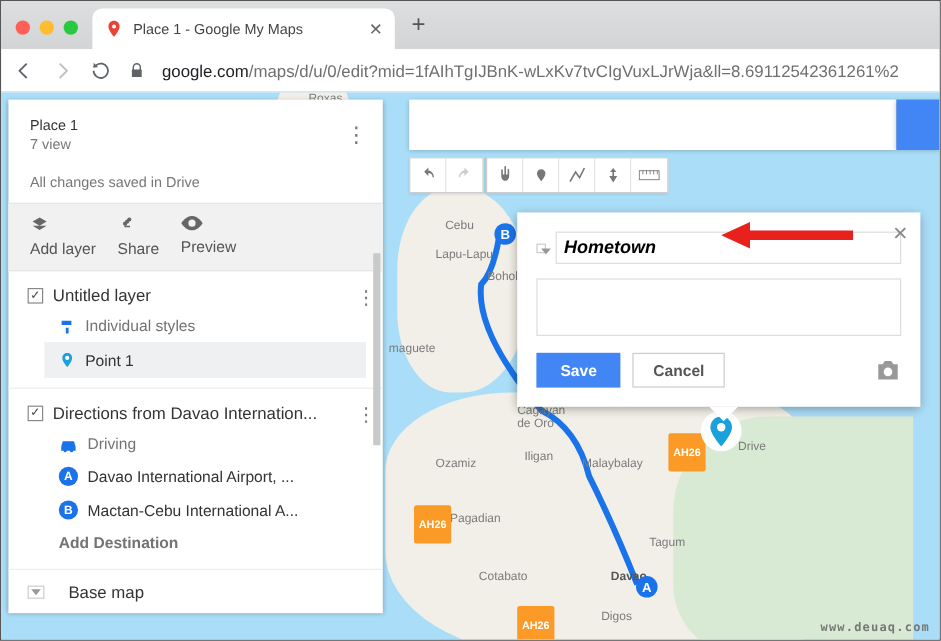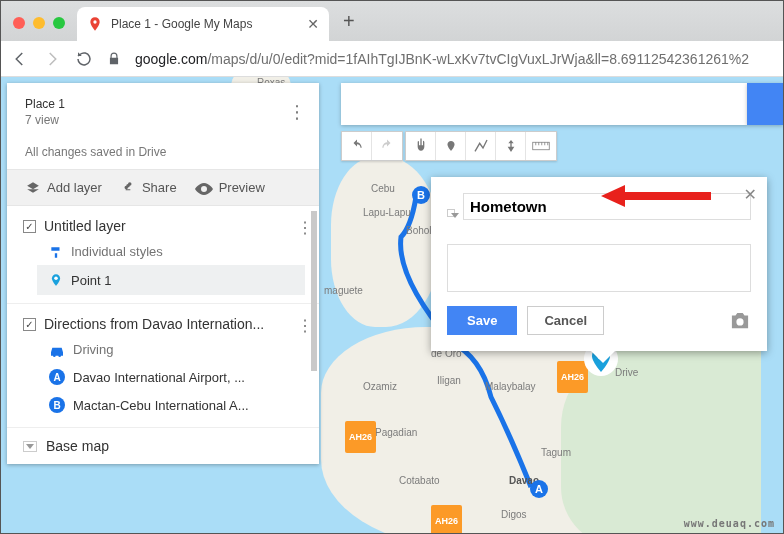--- a/index.html
+++ b/index.html
@@ -30,31 +30,31 @@
   .road-badge { position:absolute; background:#fc9a27; color:#fff; font-size:9px; font-weight:bold; padding:11px 4px; border-radius:2px; }
   
   
   .panel { position:absolute; top:6px; left:6px; width:312px; background:#fff; box-shadow:0 1px 4px rgba(0,0,0,.3); }
   .panel-head { padding:14px 18px 10px; position:relative; }
   .panel-title { font-size:12px; color:#333; }
   .panel-sub { font-size:12px; color:#777; margin-top:2px; }
   .panel-save { font-size:12px; color:#777; margin-top:18px; }
   .panel-menu { position:absolute; top:18px; right:14px; color:#777; font-size:18px; letter-spacing:-1px; }
   .panel-actions { background:#f1f1f1; border-top:1px solid #e6e6e6; border-bottom:1px solid #e6e6e6; padding:10px 18px; display:flex; gap:18px; font-size:13px; color:#555; }
-  .pa { display:flex; align-items:flex-end; gap:6px; }
+  .pa { display:flex; align-items:flex-start; gap:6px;flex-direction:column; }
   
   .layer-block { padding:8px 14px 8px 14px; border-bottom:1px solid #eee; position:relative; }
   .layer-row { display:flex; align-items:center; gap:8px; font-size:14px; color:#333; padding:4px 2px; }
   .layer-more { position:absolute; right:6px; top:12px; color:#777; }
   .sub-row { display:flex; align-items:center; gap:8px; font-size:13px; padding:6px 0 6px 28px; color:#333; }
   .link-blue { color:#737373;align-items:flex-end; }
   .selected { background:#eef0f1; }
   .letter-pin { width:16px; height:16px; border-radius:50%; background:#1a73e8; color:#fff; font-size:10px; display:flex; align-items:center; justify-content:center; font-weight:bold; }
   
-  .basemap { padding:10px 16px; font-size:14px; color:#333; display:flex; align-items:center; gap:9px; }
+  .basemap { padding:10px 16px; font-size:14px; color:#333; display:flex; align-items:center; gap:20px; }
   
   
   .search-wrap { position:absolute; top:6px; left:340px; right:0; height:42px; display:flex; }
   .search-box { flex:1; background:#fff; box-shadow:0 1px 4px rgba(0,0,0,.25); }
   .search-btn { width:36px; background:#4285f4; box-shadow:0 1px 4px rgba(0,0,0,.25); }
   
   
   .toolbar { position:absolute; top:54px; left:340px; display:flex; gap:2px; }
   .tool-group { display:flex; background:#fff; border:1px solid #ccc; box-shadow:0 1px 2px rgba(0,0,0,.15); }
   .tool { width:30px; height:28px; display:flex; align-items:center; justify-content:center; color:#666; border-right:1px solid #e4e4e4; }
@@ -210,21 +210,21 @@
         </div>
     </div>
   </div>
 
   <div class="bubble">
     <span class="bubble-close">✕</span>
     <div style="display:flex;gap:8px;align-items:center;margin-bottom:2px">
       <div class="dropdown-tri" style="border:1px solid #ccc;padding:3px;border-top:1px solid #ccc">
           <div class="dropdown-tri"></div>
         </div>
-      <input class="title-field" style="margin-bottom: 12px;" value="Hometown">
+      <input class="title-field" style="margin-bottom: 0px; font-style: italic;" value="Hometown">
     </div>
     <svg class="arrow-annot" width="110" height="26">
         <path fill="#e8211c" d="M0 13l24-11v7h86v8H24v7z"></path>
       </svg>
     <div class="desc-field" style="margin-top:12px"></div>
     <div class="bubble-actions">
       <button class="btn-save">Save</button>
       <button class="btn-cancel">Cancel</button>
       <svg class="camera" width="22" height="18" viewBox="0 0 24 20">
           <path fill="#999" d="M3 4h4l2-3h6l2 3h4v14H3z"></path>
@@ -296,20 +296,23 @@
         <span>Driving</span>
       </div>
       <div class="sub-row">
         <div class="letter-pin">A</div>
         <span>Davao International Airport, ...</span>
       </div>
       <div class="sub-row">
         <div class="letter-pin">B</div>
         <span>Mactan-Cebu International A...</span>
       </div>
+      <div class="sub-row link-blue" style="font-weight:bold">
+        <span>Add Destination</span>
+      </div>
     </div>
 
     <div class="basemap">
       <div style="border:1px solid #ccc;padding:2px">
           <div class="dropdown-tri"></div>
         </div>
       <span>Base map</span>
     </div>
     <div class="scrollbar"></div>
   </div>

